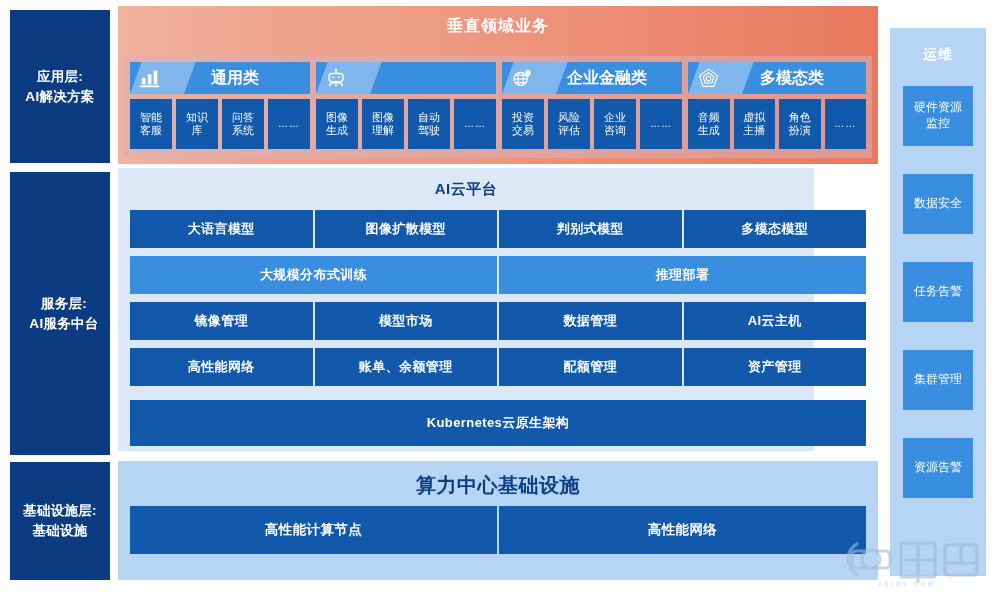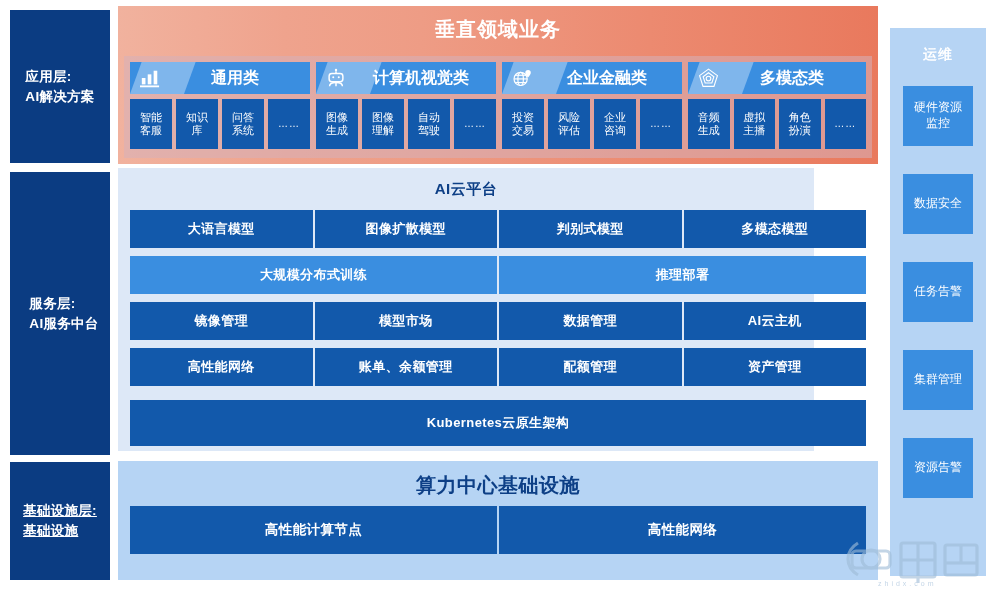--- a/index.html
+++ b/index.html
@@ -10,36 +10,36 @@
     overflow: hidden;
   }
   #root { position: relative; width: 1000px; height: 593px; }
 
   
   .layer-label {
     position: absolute;
     background: #0b3c82;
     color: #ffffff;
     display: flex; align-items: center; justify-content: center;
-    text-align: left;
+    text-align: center;
     font-weight: bold;
     font-size: 13.5px;
     line-height: 1.45;
     letter-spacing: .3px;
   }
   .layer-label .ln { display: block; }
 
   
   #app-panel {
     position: absolute; left: 118px; top: 6px; width: 760px; height: 158px;
     background: linear-gradient(90deg,#f1b29e 0%,#efa38d 22%,#ee9c85 40%,#ec8a70 70%,#e9795d 100%);
   }
   #app-title {
     position: absolute; left: 0; top: 10px; width: 100%;
-    text-align: center; color: #ffffff; font-size: 20px; font-weight: bold;
+    text-align: center; color: #ffffff; font-size: 16px; font-weight: bold;
     letter-spacing: 1px;
   }
   #app-inner {
     position: absolute; left: 6px; top: 50px; width: 748px; height: 102px;
     background: rgba(214,177,185,0.55);
   }
   .cat-col {
     position: absolute; top: 6px; height: 90px;
   }
   .cat-head {
@@ -144,21 +144,21 @@
     </div>
   </div>
 
   <div class="layer-label" id="layer-1" style="left:10px;top:172px;width:100px;height:283px;padding-left:8px;">
     <div>
       <span class="ln">服务层:</span>
       <span class="ln">AI服务中台</span>
     </div>
   </div>
 
-  <div class="layer-label" id="layer-2" style="left:10px;top:462px;width:100px;height:118px;text-decoration:underline;">
+  <div class="layer-label" id="layer-2" style="left:10px;top:462px;width:100px;height:118px;">
     <div>
       <span class="ln">基础设施层:</span>
       <span class="ln">基础设施</span>
     </div>
   </div>
 
   <div id="app-panel">
     <div id="app-title">垂直领域业务</div>
     <div id="app-inner">
 
@@ -198,21 +198,20 @@
             <svg width="22" height="22" viewBox="0 0 24 24" fill="none" stroke="#fff" stroke-width="1.6">
               <circle cx="12" cy="3.2" r="1.3" fill="#fff" stroke="none"></circle>
               <line x1="12" y1="4.5" x2="12" y2="7"></line>
               <rect x="4.5" y="7" width="15" height="9" rx="3"></rect>
               <circle cx="9" cy="11.3" r="1.1" fill="#fff" stroke="none"></circle>
               <circle cx="15" cy="11.3" r="1.1" fill="#fff" stroke="none"></circle>
               <path d="M5 21 Q5 17 12 17 Q19 17 19 21"></path>
               <line x1="12" y1="16" x2="12" y2="21"></line>
             </svg>
           </div>
-          <div class="cat-name">计算机视觉类</div>
         </div>
         <div class="chips">
           <div class="chip">
               <span>图像<br>生成</span>
             </div>
           <div class="chip">
               <span>图像<br>理解</span>
             </div>
           <div class="chip">
               <span>自动<br>驾驶</span>

